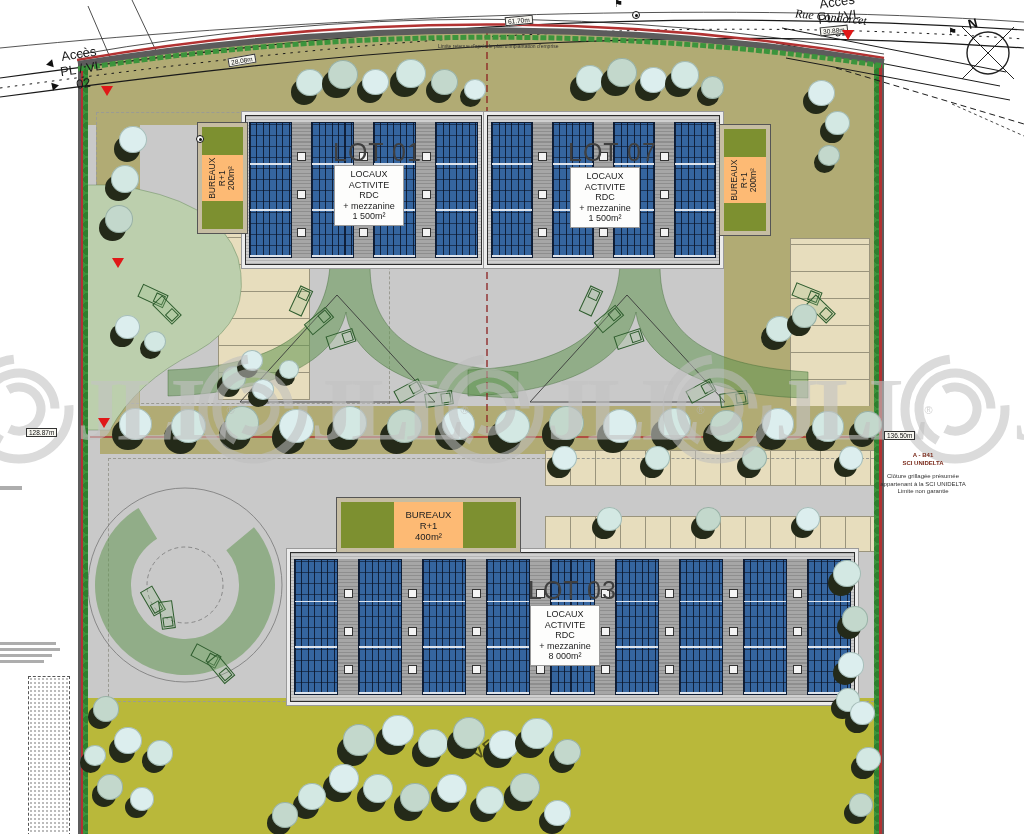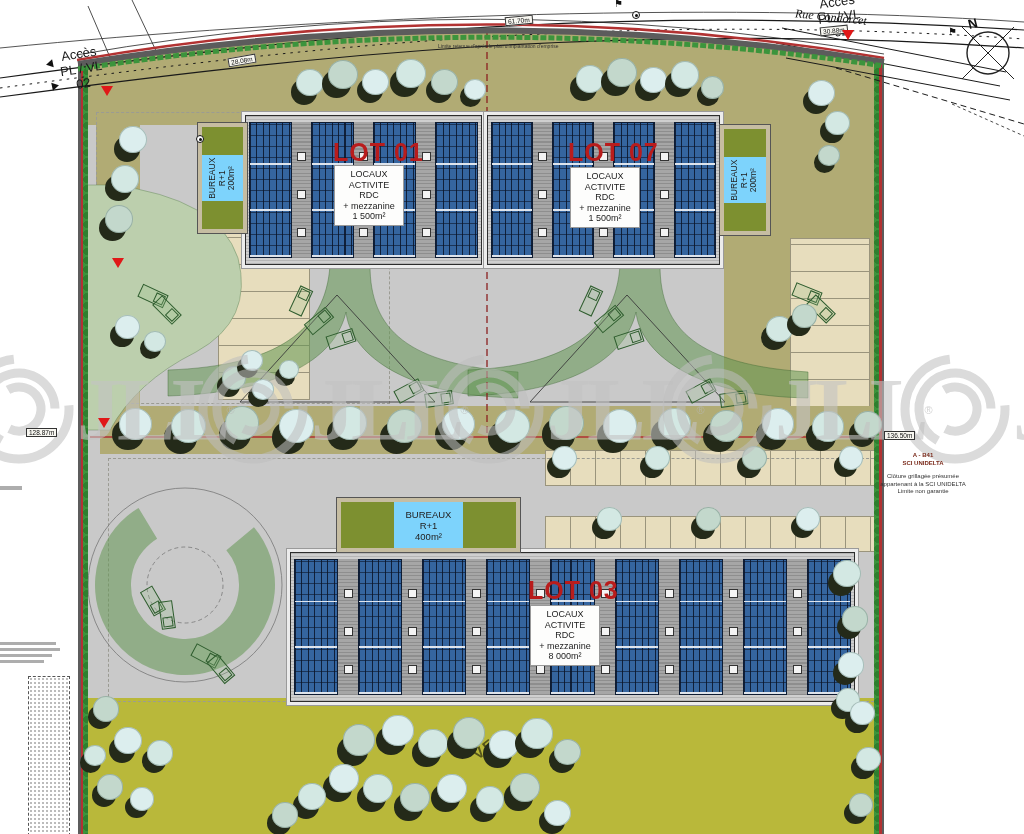--- a/index.html
+++ b/index.html
@@ -41,28 +41,28 @@
           repeating-linear-gradient(0deg,rgba(10,20,40,.6) 0 1px,transparent 1px 11px);}
   .roofstrip{flex:1;position:relative;background:#a6a6a6;
         background-image:repeating-linear-gradient(0deg,#8e8e8e 0 1px,transparent 1px 3.5px);}
   .skylight{position:absolute;left:50%;width:7px;height:7px;margin-left:-4px;
         background:#f4f4f4;border:1px solid #333;}
 
   
   .bbox{position:absolute;box-sizing:border-box;border:4px solid #c6bda2;outline:1px solid #555;
         background:#f3f2ec;display:flex;}
   .bbox .grn{background:#7d9030;flex:1;}
-  .bbox .mid{background:#7dd3fc;display:flex;align-items:center;justify-content:center;}
+  .bbox .mid{background:#fdba74;display:flex;align-items:center;justify-content:center;}
   .bbox.vert{flex-direction:column;}
   .vtext{transform:rotate(-90deg);white-space:nowrap;text-align:center;font-size:8.5px;
          line-height:9.5px;color:#222;}
   .htext{text-align:center;font-size:9.5px;line-height:11px;color:#222;}
 
   
-  .lot-title{position:absolute;font-size:25px;font-weight:bold;color:#b91c1c;letter-spacing:1px;
+  .lot-title{position:absolute;font-size:25px;font-weight:normal;color:#404040;letter-spacing:1px;
              z-index:15;white-space:nowrap;}
   .lot-label{position:absolute;width:66px;background:#fdfdfc;border:1px solid #999;z-index:15;
              font-size:9px;line-height:10.5px;text-align:center;padding:3px 1px;color:#222;}
   .dim{position:absolute;font-size:6.5px;padding:0px 2px;border:1px solid #333;background:#f7f6f0;
        color:#111;z-index:40;white-space:nowrap;}
   .access{position:absolute;font-size:13px;color:#1a1a1a;z-index:40;text-align:center;
           line-height:15px;white-space:nowrap;}
   .street{position:absolute;font-size:12px;color:#111;z-index:40;font-style:italic;
           font-family:"Liberation Serif",serif;white-space:nowrap;}
   .tiny{position:absolute;font-size:5px;color:#333;z-index:40;white-space:nowrap;}

